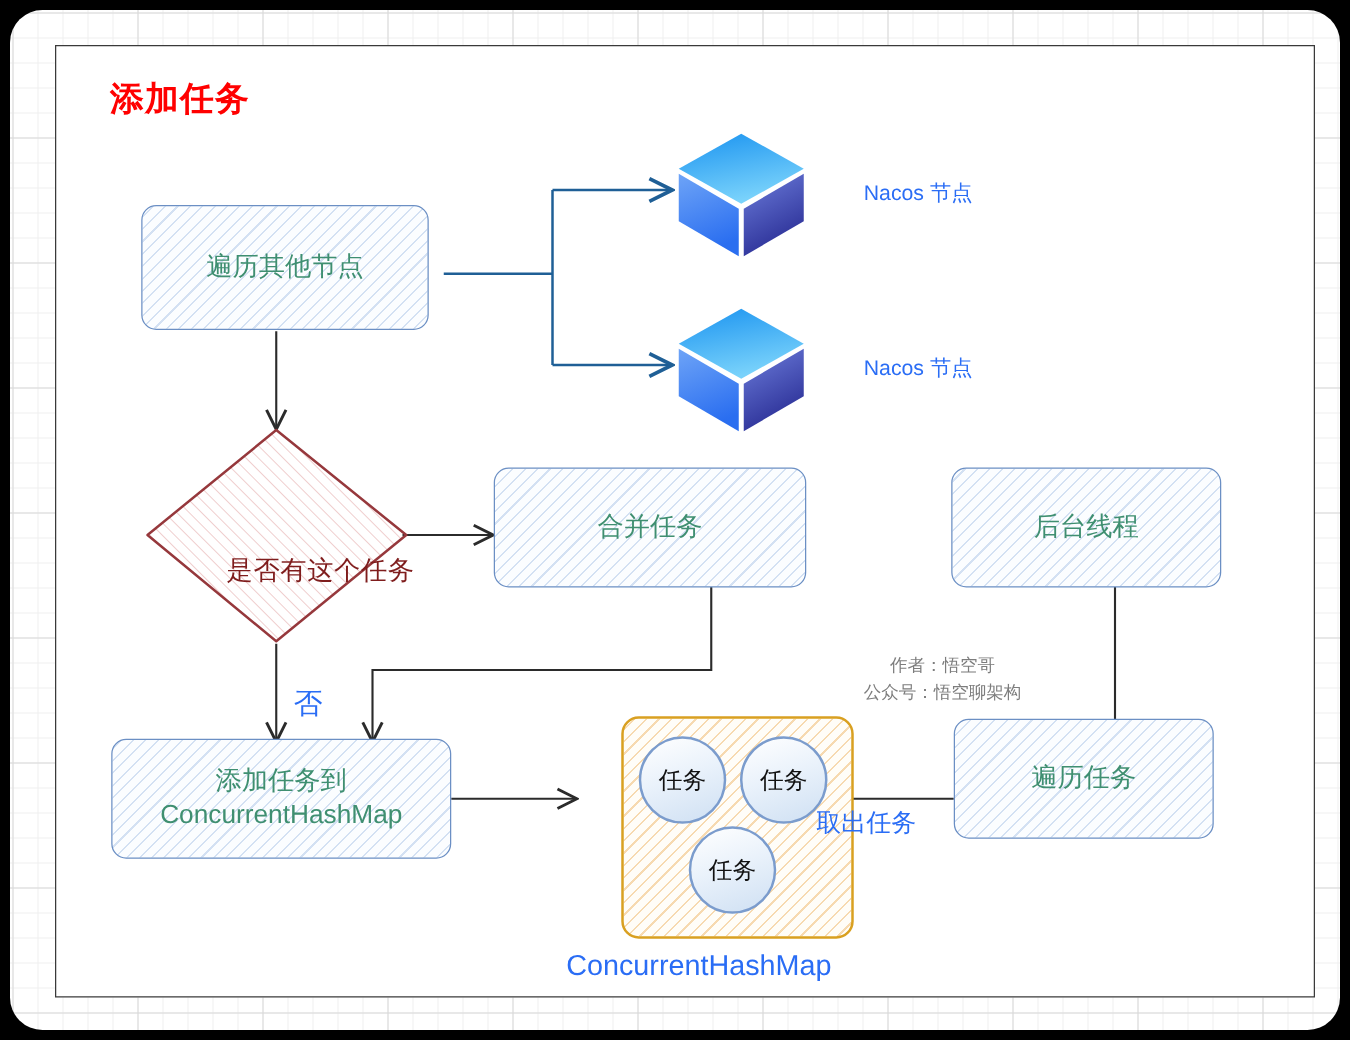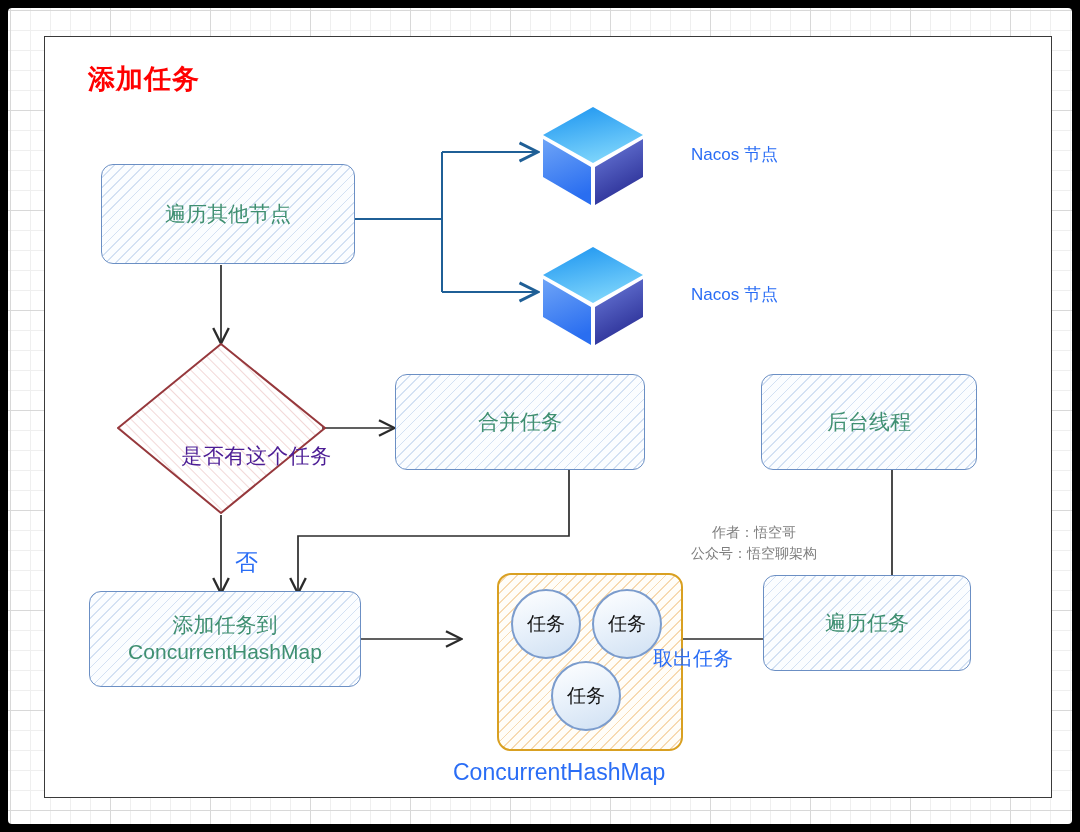--- a/index.html
+++ b/index.html
@@ -9,21 +9,21 @@
     font-family: "Liberation Sans", "DejaVu Sans", sans-serif;
     overflow: hidden;
   }
   #screen { position: relative; width: 1080px; height: 832px; background: #000; }
 
   
   #grid-panel {
     position: absolute;
     left: 8px; top: 8px;
     width: 1064px; height: 816px;
-    border-radius: 4px;
+    border-radius: 26px;
     background-color: #ffffff;
     background-image:
       linear-gradient(to right, #d8d8d8 1px, transparent 1px),
       linear-gradient(to bottom, #d8d8d8 1px, transparent 1px),
       linear-gradient(to right, #efefef 1px, transparent 1px),
       linear-gradient(to bottom, #efefef 1px, transparent 1px);
     background-size: 100px 100px, 100px 100px, 20px 20px, 20px 20px;
     background-position: 2px 2px, 2px 2px, 2px 2px, 2px 2px;
     overflow: hidden;
   }
@@ -68,21 +68,21 @@
   
   #decision-wrap {
     position: absolute;
     left: 110px; top: 340px;
     width: 203px; height: 158px;
   }
   #decision-label {
     position: absolute;
     left: 0; top: 0; width: 100%; height: 100%;
     display: flex; align-items: center; justify-content: center;
-    font-size: 21px; color: #4c1d95; white-space: nowrap;
+    font-size: 21px; color: #7f1d1d; white-space: nowrap;
     letter-spacing: 0.5px;
   }
 
   
   #chm-box {
     position: absolute;
     left: 452px; top: 536px;
     width: 186px; height: 178px;
     border: 2.2px solid #d9a021;
     border-radius: 14px;
@@ -167,21 +167,21 @@
         <path d="M 847,432 L 847,555" fill="none" stroke="#2b2b2b" stroke-width="1.7" marker-end="url(#arrowDark)"></path>
 
         <path d="M 718,602 L 605,602" fill="none" stroke="#2b2b2b" stroke-width="1.7" marker-end="url(#arrowDark)"></path>
 
         <g>
           <path d="M 176,307 L 280,391 L 176,476 L 73,391 Z" fill="url(#hatchRed)" stroke="none"></path>
           <path d="M 176,307 L 280,391 L 176,476 L 73,391 Z" fill="none" stroke="#96383c" stroke-width="2" stroke-linejoin="round"></path>
         </g>
       </svg>
 
-      <div class="node blue" style="left:56px; top:127px; width:254px; height:100px;">
+      <div class="node blue" style="left:68px; top:127px; width:230px; height:100px;">
         <span class="label">遍历其他节点</span>
       </div>
 
       <div class="node blue" style="left:350px; top:337px; width:250px; height:96px;">
         <span class="label">合并任务</span>
       </div>
 
       <div class="node blue" style="left:716px; top:337px; width:216px; height:96px;">
         <span class="label">后台线程</span>
       </div>

